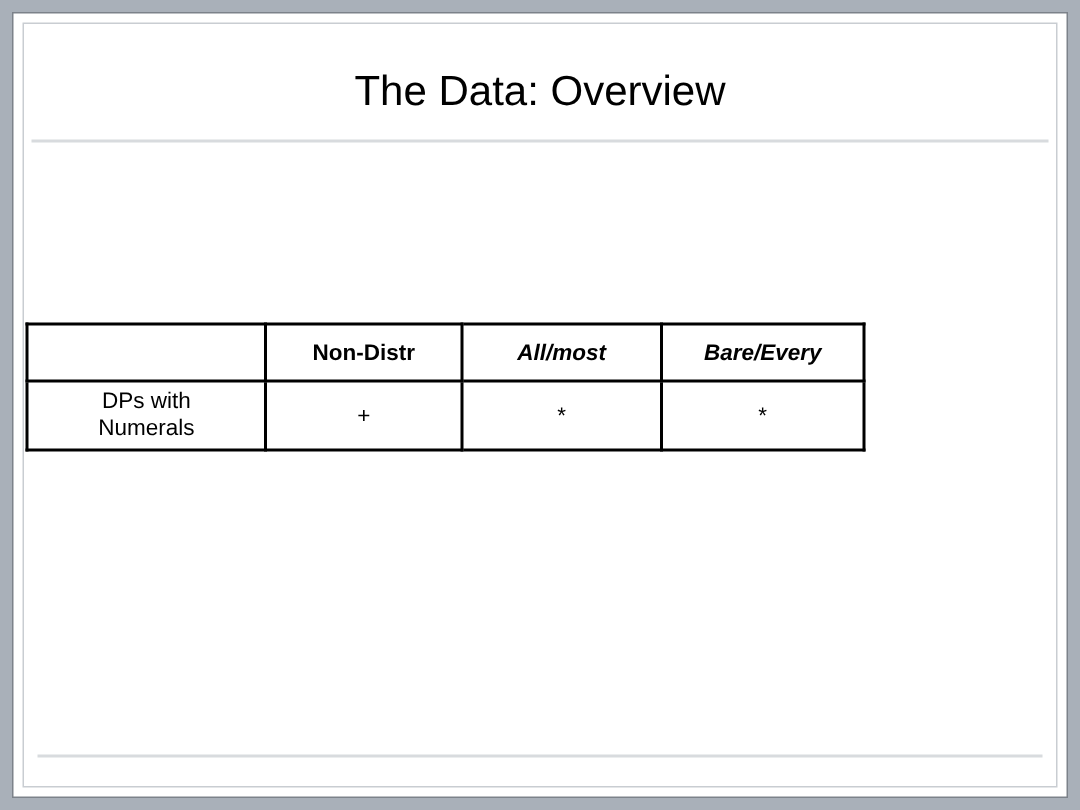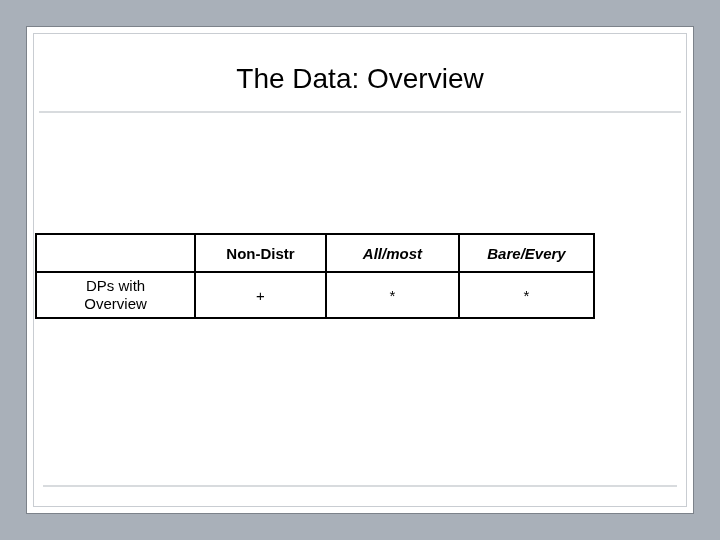--- a/index.html
+++ b/index.html
@@ -5,21 +5,21 @@
   * { margin: 0; padding: 0; box-sizing: border-box; }
   html, body { width: 720px; height: 540px; overflow: hidden; }
   body {
     font-family: Arial, Helvetica, sans-serif;
     background: #fff;
   }
   .outer-frame {
     width: 720px;
     height: 540px;
     background: #a9b0b9;
-    padding: 26px;
+    padding: 8px;
   }
   .inner-frame {
     width: 100%;
     height: 100%;
     background: #fff;
     border: 1px solid #7c828a;
     position: relative;
   }
   .inner-border {
     position: absolute;
@@ -98,21 +98,21 @@
           <tbody>
               <tr>
             <th class="corner col-rowhead"></th>
             <th class="col-head col-data">Non-Distr</th>
             <th class="col-head italic col-data">All/most</th>
             <th class="col-head italic col-data">Bare/Every</th>
           </tr>
           <tr>
             <td class="row-head col-rowhead">
               <span>DPs with</span><br>
-              <span>Overview</span>
+              <span>Numerals</span>
             </td>
             <td class="col-data">+</td>
             <td class="col-data">*</td>
             <td class="col-data">*</td>
           </tr>
         </tbody>
           </table>
       </div>
 
       <div class="bottom-bar"></div>

